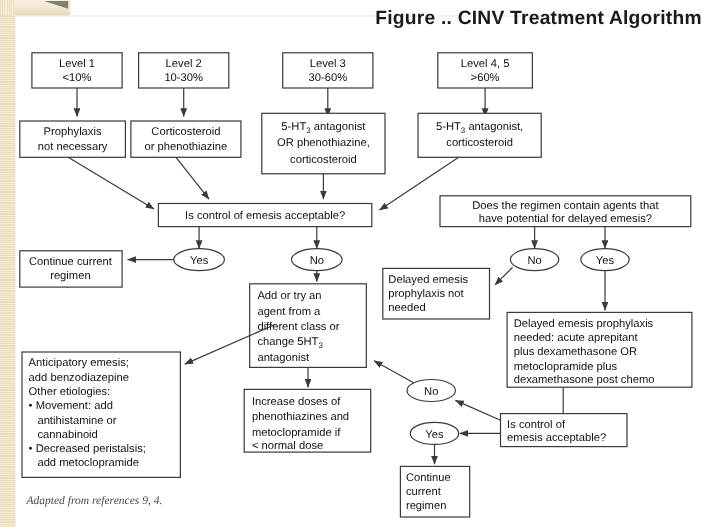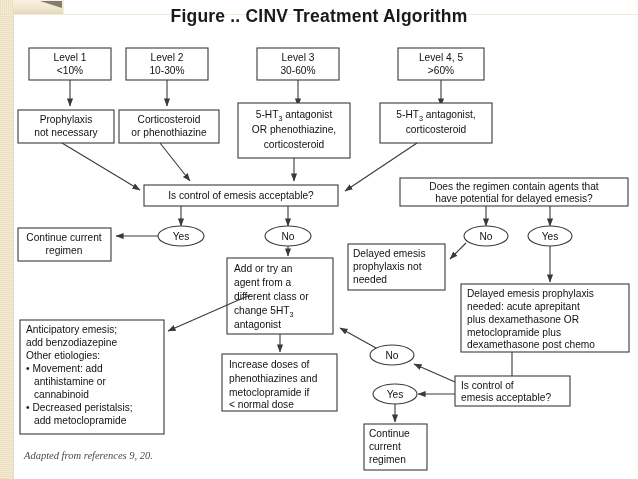--- a/index.html
+++ b/index.html
@@ -12,21 +12,21 @@
     background:repeating-linear-gradient(0deg,#eadfc0 0px,#eadfc0 1px,#f3ead3 1px,#f3ead3 2px);}
   .edge-top{position:absolute;left:0;top:0;width:64px;height:14px;
     background:repeating-linear-gradient(90deg,#eadfc0 0px,#eadfc0 1px,#f5edda 1px,#f5edda 2px);}
   .corner-fold{position:absolute;left:13px;top:0;width:50px;height:14px;
     background:linear-gradient(180deg,#f7f1e0 0%,#efe6cd 60%,#e3d8ba 100%);}
   .corner-wedge{position:absolute;left:40px;top:1px;width:0;height:0;
     border-top:7px solid #6e6a5e;border-left:22px solid transparent;opacity:.85;}
   .inner-hairline{position:absolute;left:13px;top:14px;width:1px;height:465px;background:#e6dcc2;}
   .inner-hairline-top{position:absolute;left:13px;top:14px;width:625px;height:1px;background:#f2ead8;}
 
-  #title{position:absolute;left:0;top:6px;width:638px;text-align:center;
+  #title{position:absolute;left:0;top:6px;width:638px;text-align:right;
     font-size:17.5px;font-weight:bold;color:#1a1a1a;letter-spacing:.2px;
     font-family:"Liberation Sans", sans-serif;}
 
   #footer{position:absolute;left:24px;top:450px;font-size:10.5px;
     font-style:italic;color:#4a4a4a;font-family:"Liberation Serif", serif;}
 
   svg{position:absolute;left:0;top:0;}
   .bx{fill:#ffffff;stroke:#3a3a3a;stroke-width:1.1;}
   .el{fill:#ffffff;stroke:#3a3a3a;stroke-width:1.1;}
   .ln{stroke:#3a3a3a;stroke-width:1.1;fill:none;}
@@ -184,14 +184,14 @@
     <ellipse class="el" cx="395" cy="394" rx="22" ry="10"></ellipse>
     <text class="tc" x="395" y="398">Yes</text>
     <line class="ln" x1="395" y1="404" x2="395" y2="422" marker-end="url(#ar)"></line>
 
     <rect class="bx" x="364" y="424" width="63" height="46"></rect>
     <text class="t" x="369" y="437">Continue</text>
     <text class="t" x="369" y="450">current</text>
     <text class="t" x="369" y="463">regimen</text>
   </svg>
 
-  <div id="footer">Adapted from references 9, 20.</div>
+  <div id="footer">Adapted from references 9, 4.</div>
 </div>
 
 </body></html>

